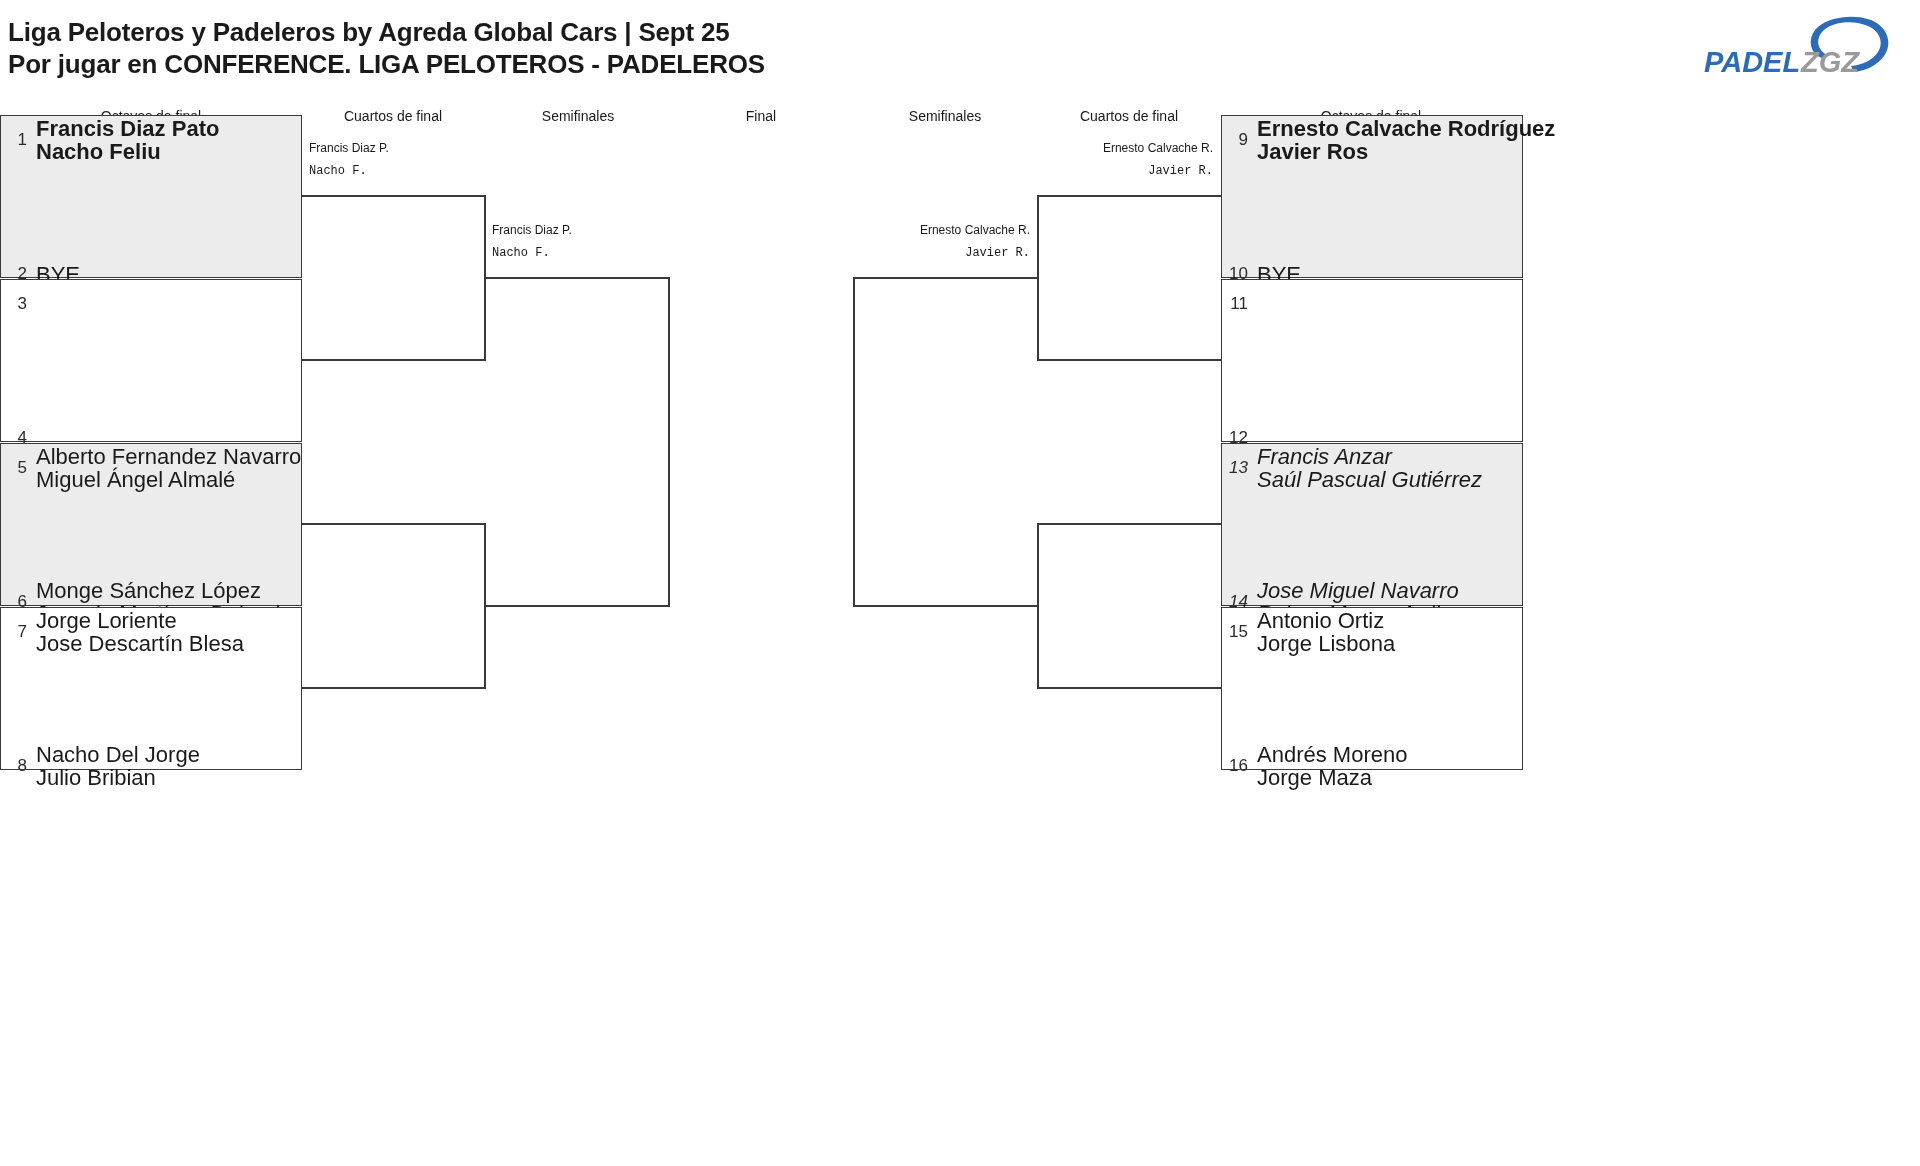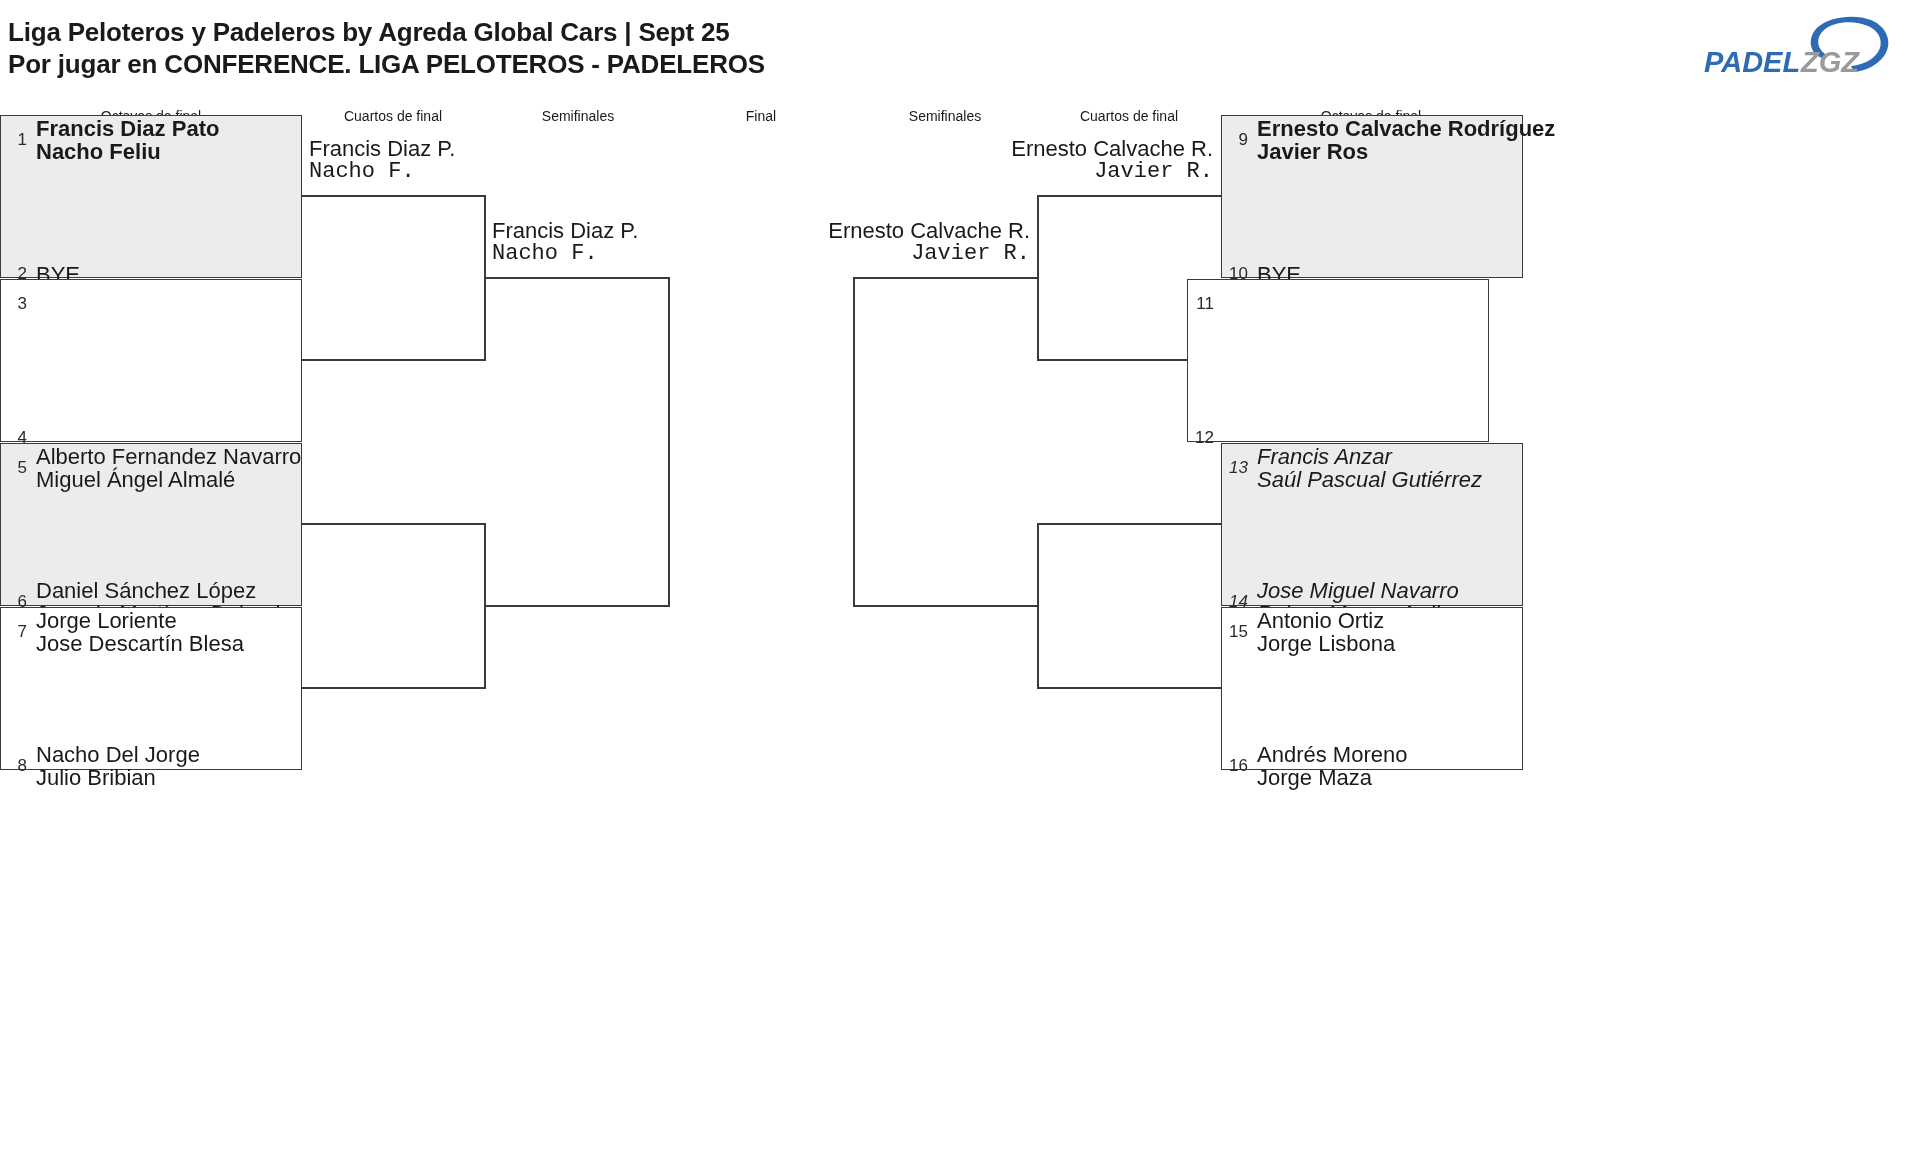--- a/index.html
+++ b/index.html
@@ -92,21 +92,21 @@
   }
   .names.winner { font-weight: bold; }
   .names .n2 { display: block; }
 
   
   .slot.rt .seed { text-align: right; }
 
   
   .adv {
     position: absolute;
-    font-size: 22px;
+    font-size: 12px;
     line-height: 23px;
     white-space: nowrap;
   }
   .adv.left-al  { text-align: left; }
   .adv.right-al { text-align: right; }
   .adv .n2 { display:block;font-family:Liberation Mono, monospace; }
 </style>
 </head>
 <body>
 
@@ -205,21 +205,21 @@
   <div class="slot top">
     <span class="seed">5</span>
     <span class="names">
       <span class="n1">Alberto Fernandez Navarro</span>
       <span class="n2">Miguel Ángel Almalé</span>
     </span>
   </div>
   <div class="slot bot">
     <span class="seed">6</span>
     <span class="names">
-      <span class="n1">Daniel Sánchez López</span>
+      <span class="n1">Monge Sánchez López</span>
       <span class="n2">Joaquin Martínez Delgado</span>
     </span>
   </div>
 </div>
 
 <div class="slot-group" style="left:0px; top:607px; width:302px; height:163px;">
   <div class="slot top">
     <span class="seed">7</span>
     <span class="names">
       <span class="n1">Jorge Loriente</span>
@@ -258,21 +258,21 @@
   </div>
   <div class="slot bot rt">
     <span class="seed">10</span>
     <span class="names single">
       <span class="n1">BYE</span>
       
     </span>
   </div>
 </div>
 
-<div class="slot-group" style="left:1187px; top:279px; width:302px; height:163px;padding-left:40px;">
+<div class="slot-group" style="left:1221px; top:279px; width:302px; height:163px;padding-left:40px;">
   <div class="slot top rt">
     <span class="seed">11</span>
     <span class="names single">
       <span class="n1"></span>
       
     </span>
   </div>
   <div class="slot bot rt">
     <span class="seed">12</span>
     <span class="names single">

